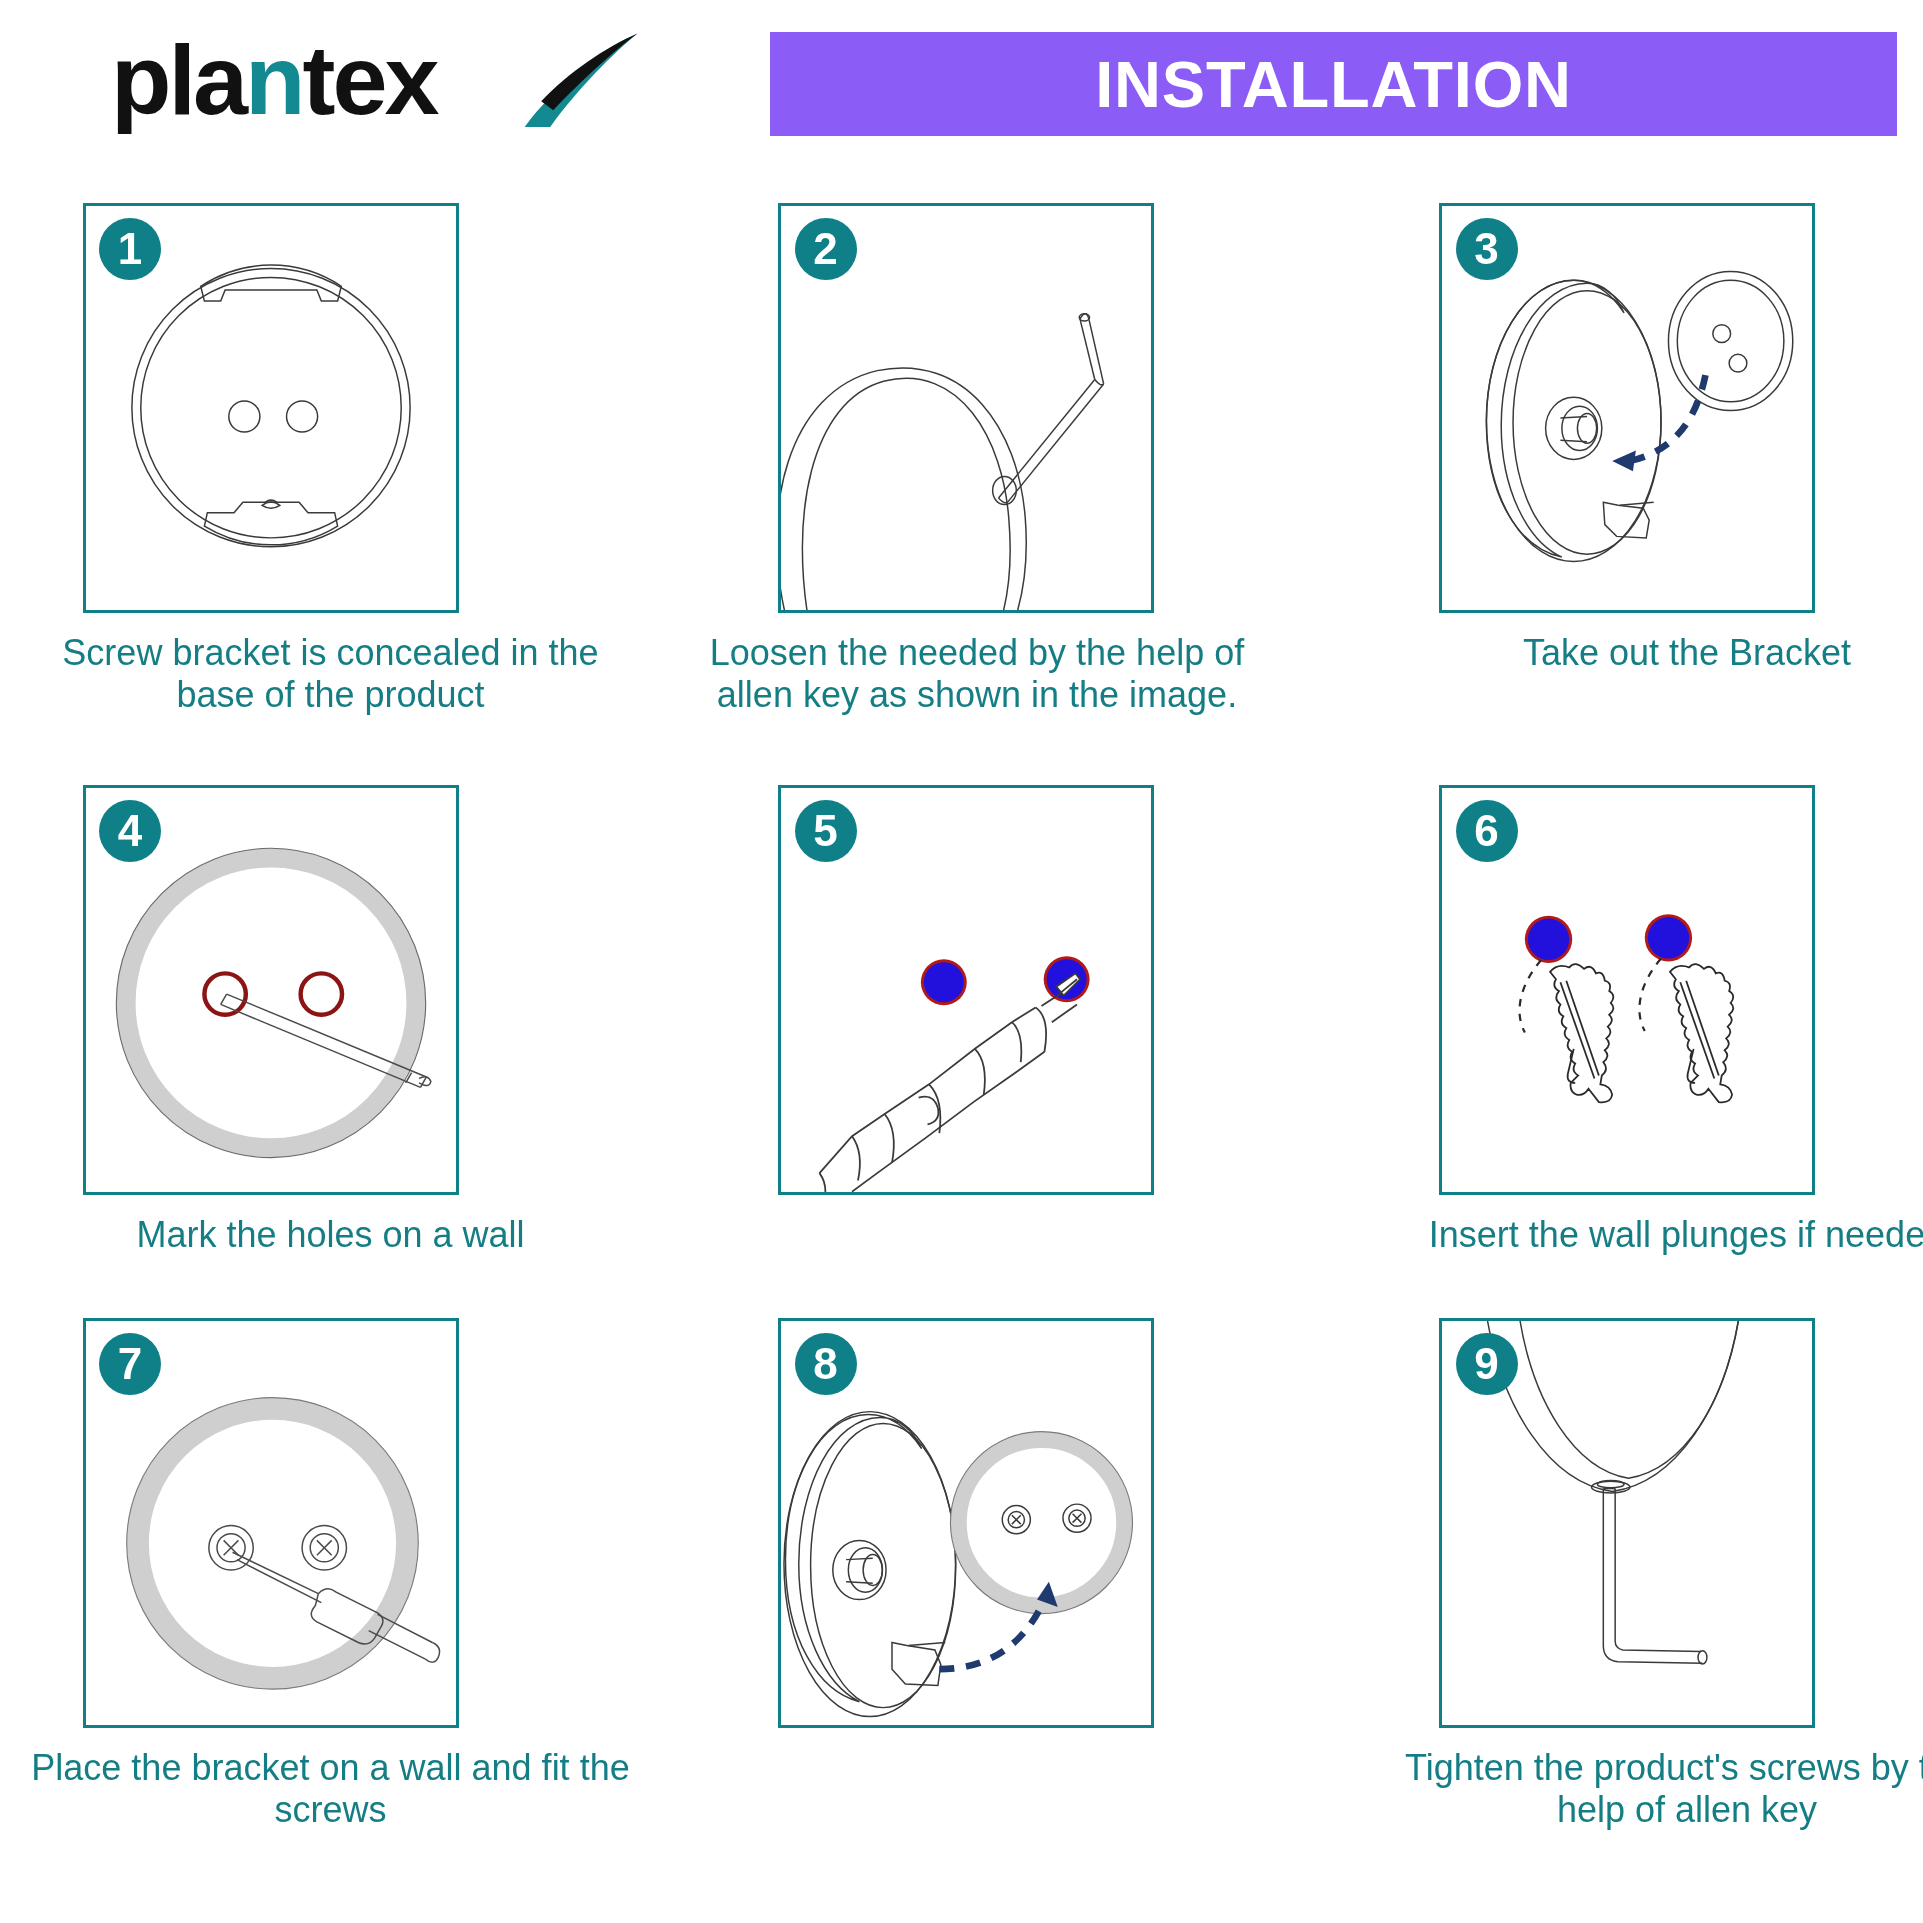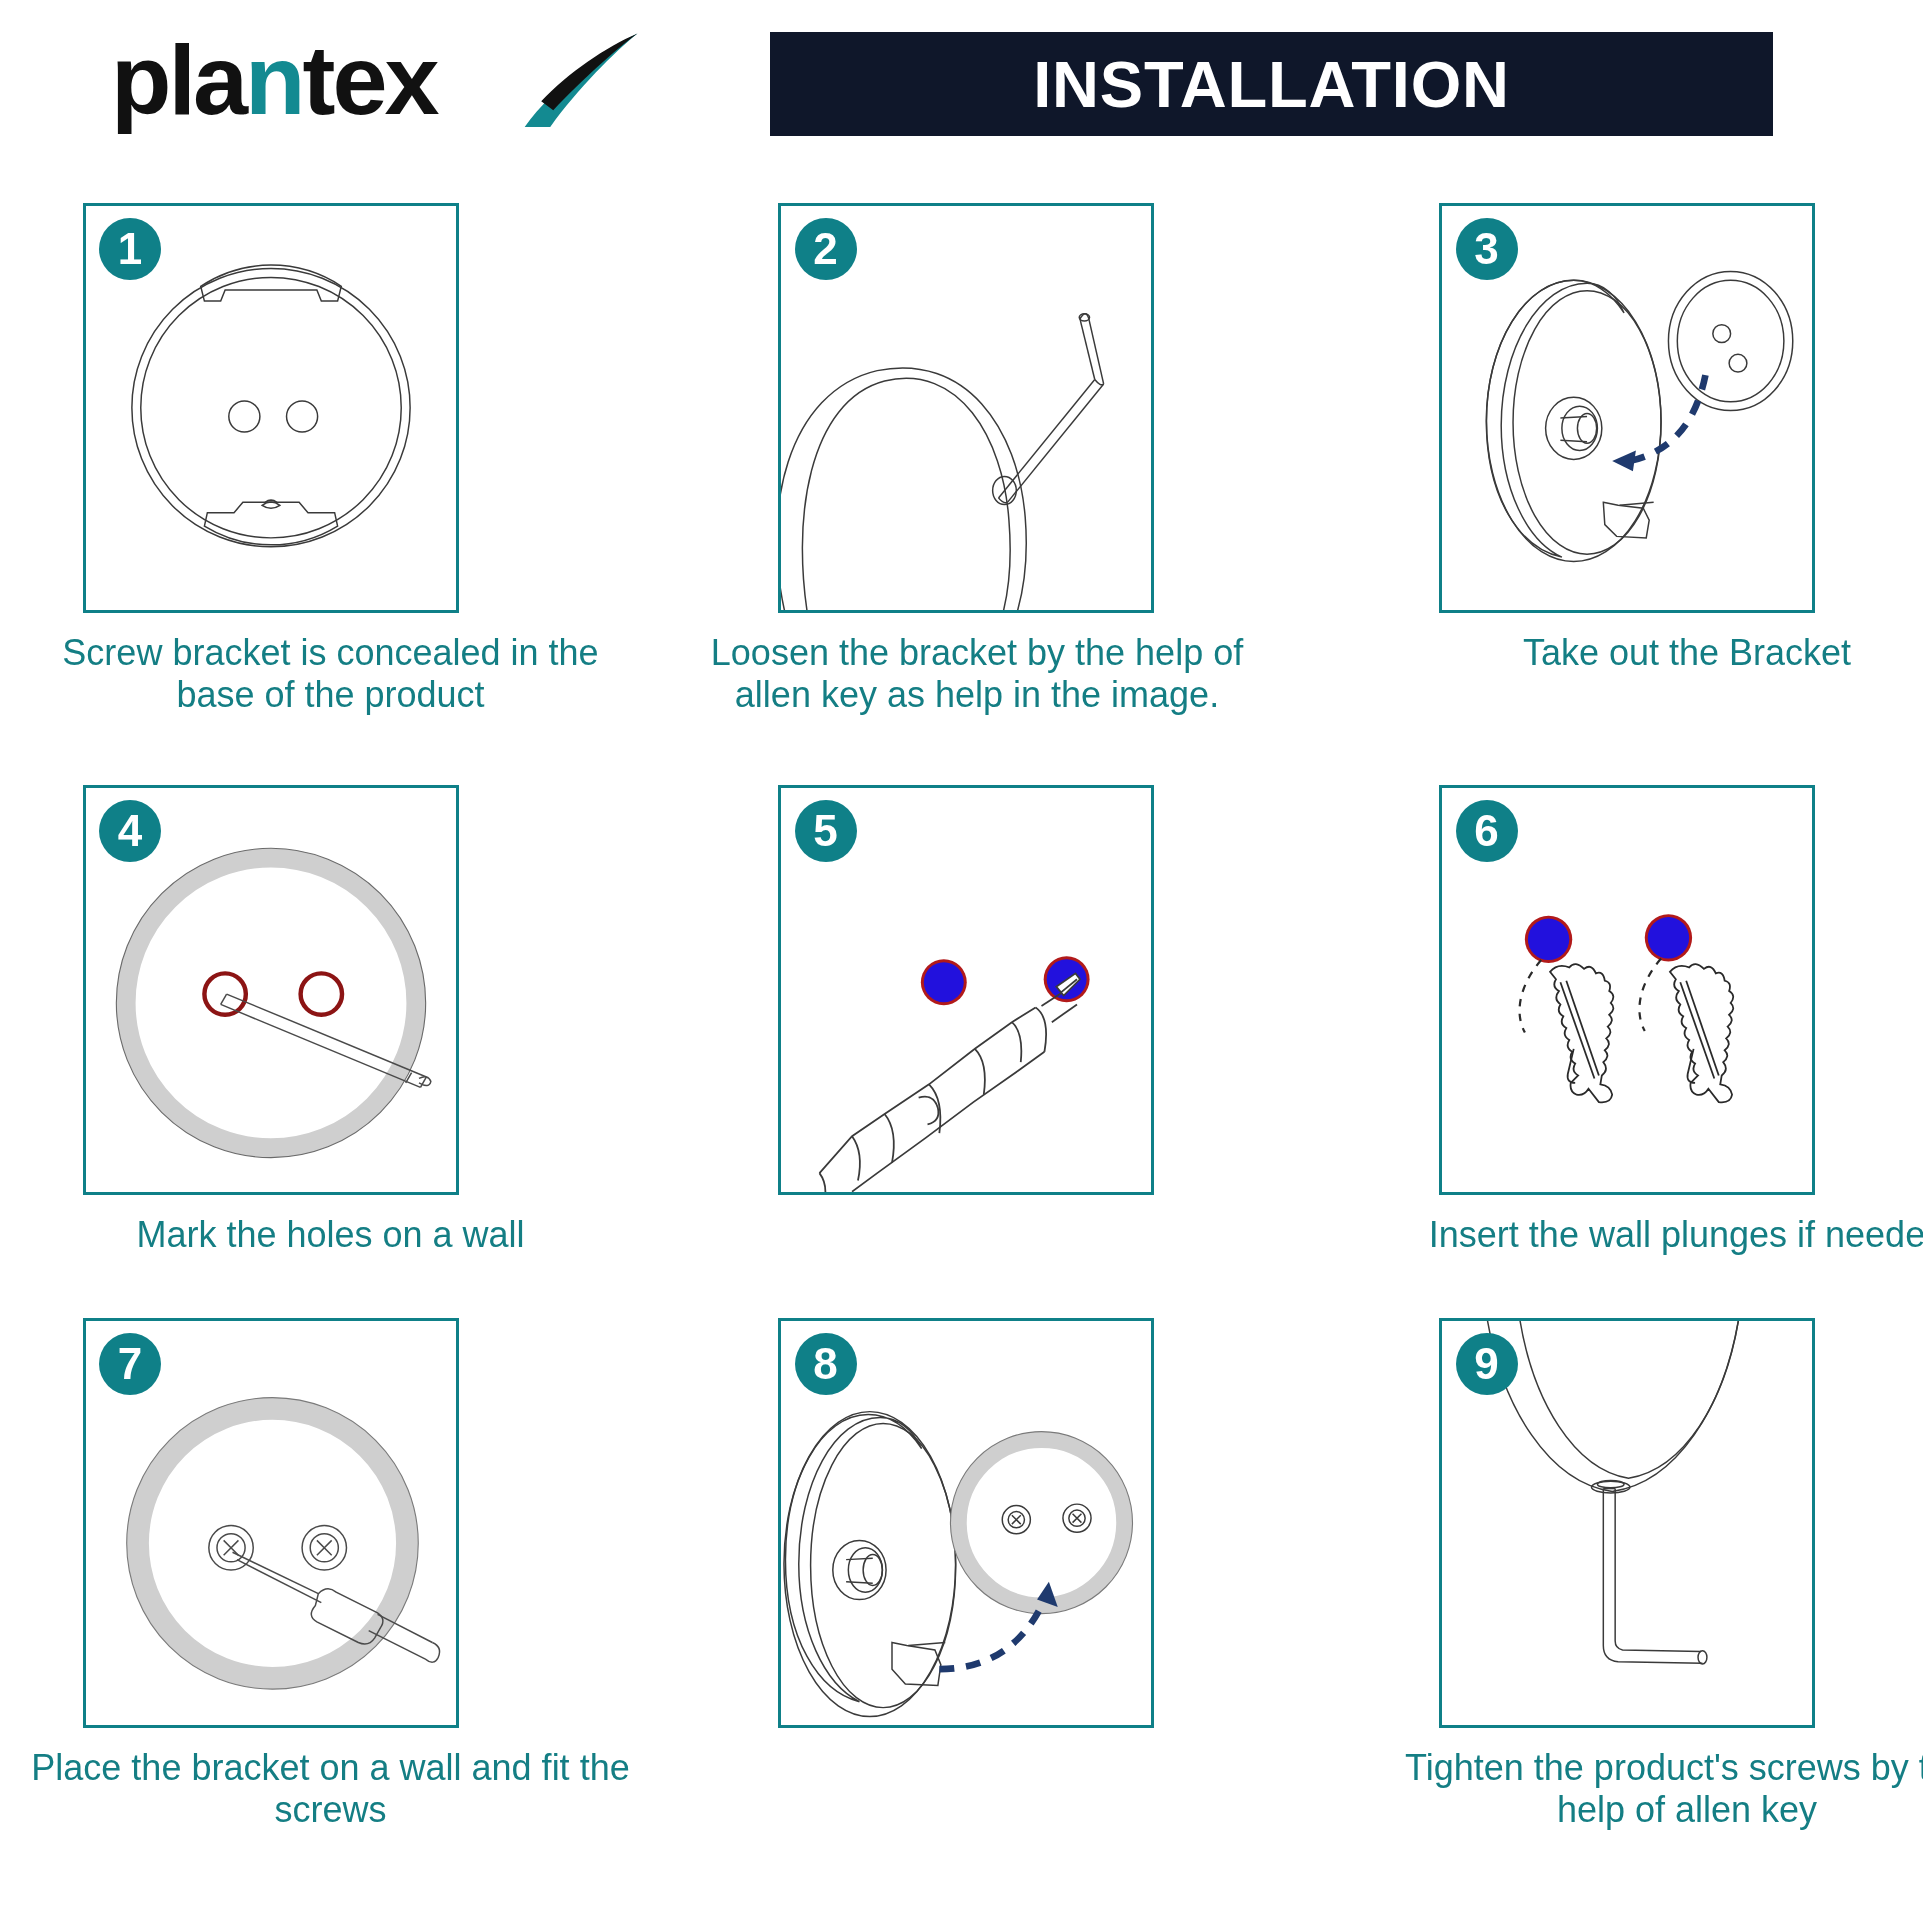--- a/index.html
+++ b/index.html
@@ -18,22 +18,22 @@
     position:absolute;left:66px;top:30px;
     font-size:99px;font-weight:700;letter-spacing:-3px;line-height:1;
     color:#111111;user-select:none;
   }
   .logo .teal{color:#138a91;}
   .logo-swoosh{
     position:absolute;left:421px;top:32px;width:173px;height:98px;
     pointer-events:none;
   }
   .banner{
-    position:absolute;left:725px;top:32px;width:1003px;height:104px;
-    background:#0f172a;
+    position:absolute;left:725px;top:32px;width:1127px;height:104px;
+    background:#8b5cf6;
     display:flex;align-items:center;justify-content:center;
   }
   .banner-text{
     color:#ffffff;font-size:65px;font-weight:700;letter-spacing:0.8px;
     font-family:"Liberation Sans", sans-serif;
   }
 
   
   .grid{
     position:absolute;left:0;top:180px;width:1924px;height:1743px;
@@ -132,21 +132,21 @@
           <path d="M 424 234 L 404 152"></path>
           <path d="M 436 240 L 416 152"></path>
           <path d="M 404 152 q 8 -14 12 0"></path>
           <ellipse cx="410" cy="150" rx="7" ry="5"></ellipse>
           <path d="M 424 234 q 8 10 12 6"></path>
           <path d="M 294 394 q 6 8 12 6"></path>
         </g>
       </svg>
       <div class="badge">2</div>
     </div>
-    <div class="caption">Loosen the bracket by the help of allen key as help in the image.</div>
+    <div class="caption">Loosen the needed by the help of allen key as shown in the image.</div>
   </div>
 
   <div class="cell col3 row1">
     <div class="panel">
       <svg class="art" viewBox="0 0 500 545">
         <g fill="none" stroke="#3a3a3a" stroke-width="2">
 
           <ellipse cx="178" cy="290" rx="118" ry="190"></ellipse>
           <path d="M 60 290 C 60 186 112 100 178 100 C 204 100 228 116 246 144 C 236 120 218 104 196 104 C 132 104 80 192 80 296 C 80 380 114 452 162 474 C 104 462 60 392 60 290 Z"></path>
           <ellipse cx="196" cy="292" rx="100" ry="178"></ellipse>

